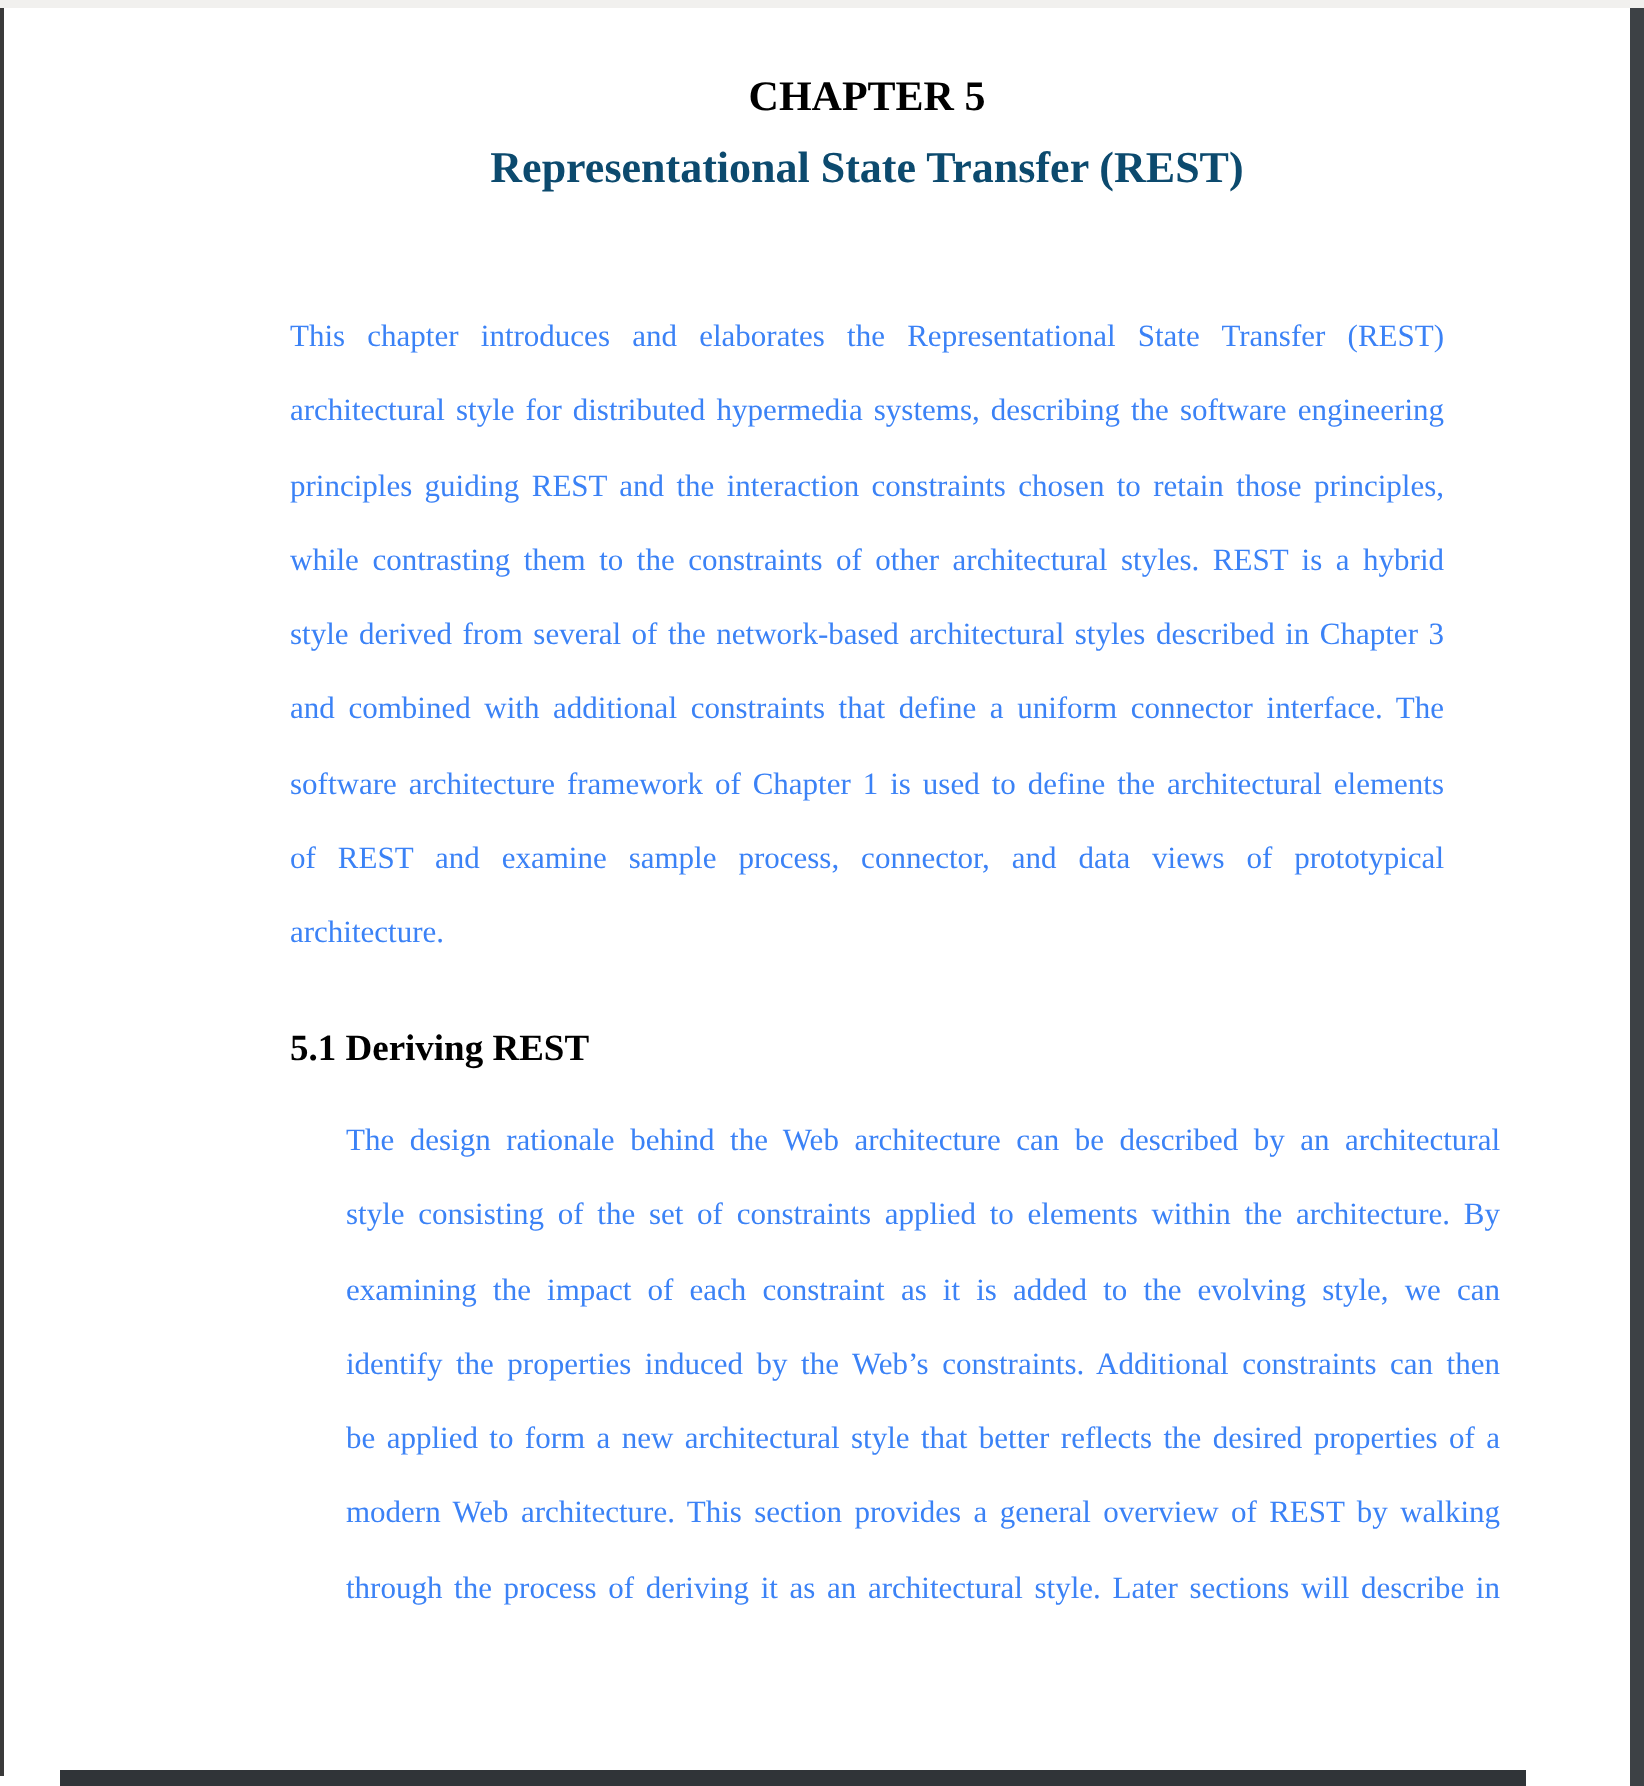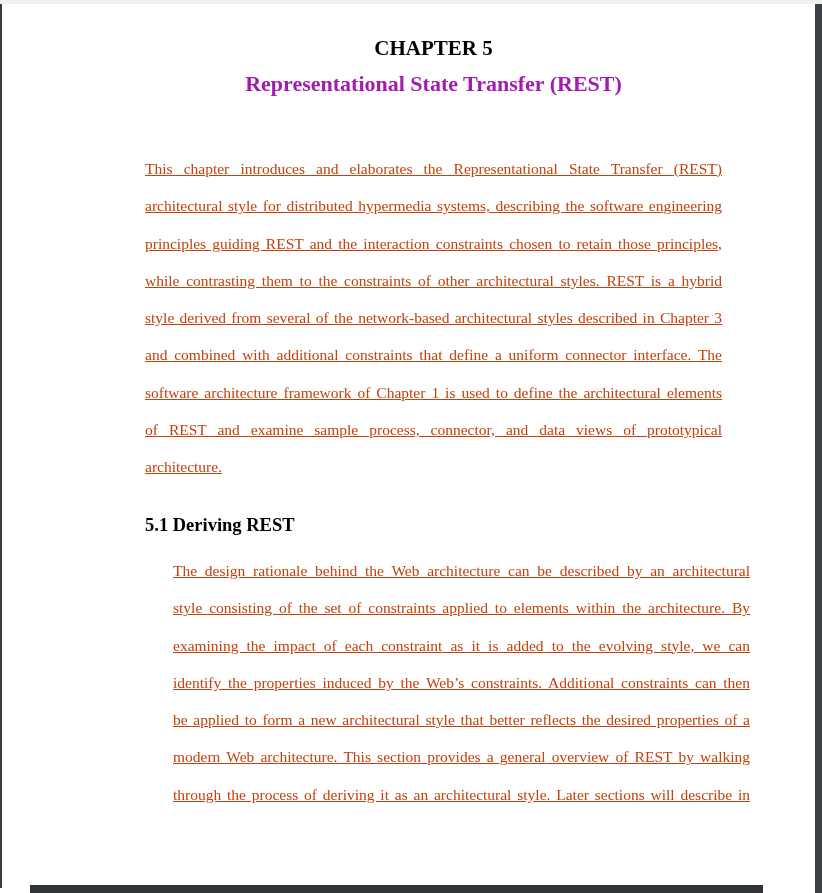--- a/index.html
+++ b/index.html
@@ -61,39 +61,38 @@
   .chapter-label {
     font-size: 21px;
     font-weight: bold;
     color: #000000;
     line-height: 26px;
   }
   .chapter-title {
     margin-top: 9px;
     font-size: 22px;
     font-weight: bold;
-    color: #a21caf;
+    color: #0c4a6e;
     line-height: 27px;
   }
   .para {
     position: absolute;
     left: 143px;
     width: 577px;
   }
   .para-1 { top: 146px; }
   .para-2 { top: 548px; margin-left: 28px; }
   .line {
     height: 37.3px;
     line-height: 37.3px;
     font-size: 15.5px;
     white-space: nowrap;
     text-align: justify;
     text-align-last: justify;
-    color: #c2410c;
-    text-decoration: underline;
+    color: #3b82f6;
   }
   .line.last {
     text-align-last: left;
   }
   .section-heading {
     position: absolute;
     left: 143px; top: 509px;
     width: 577px;
     margin: 0;
     font-size: 18.5px;

